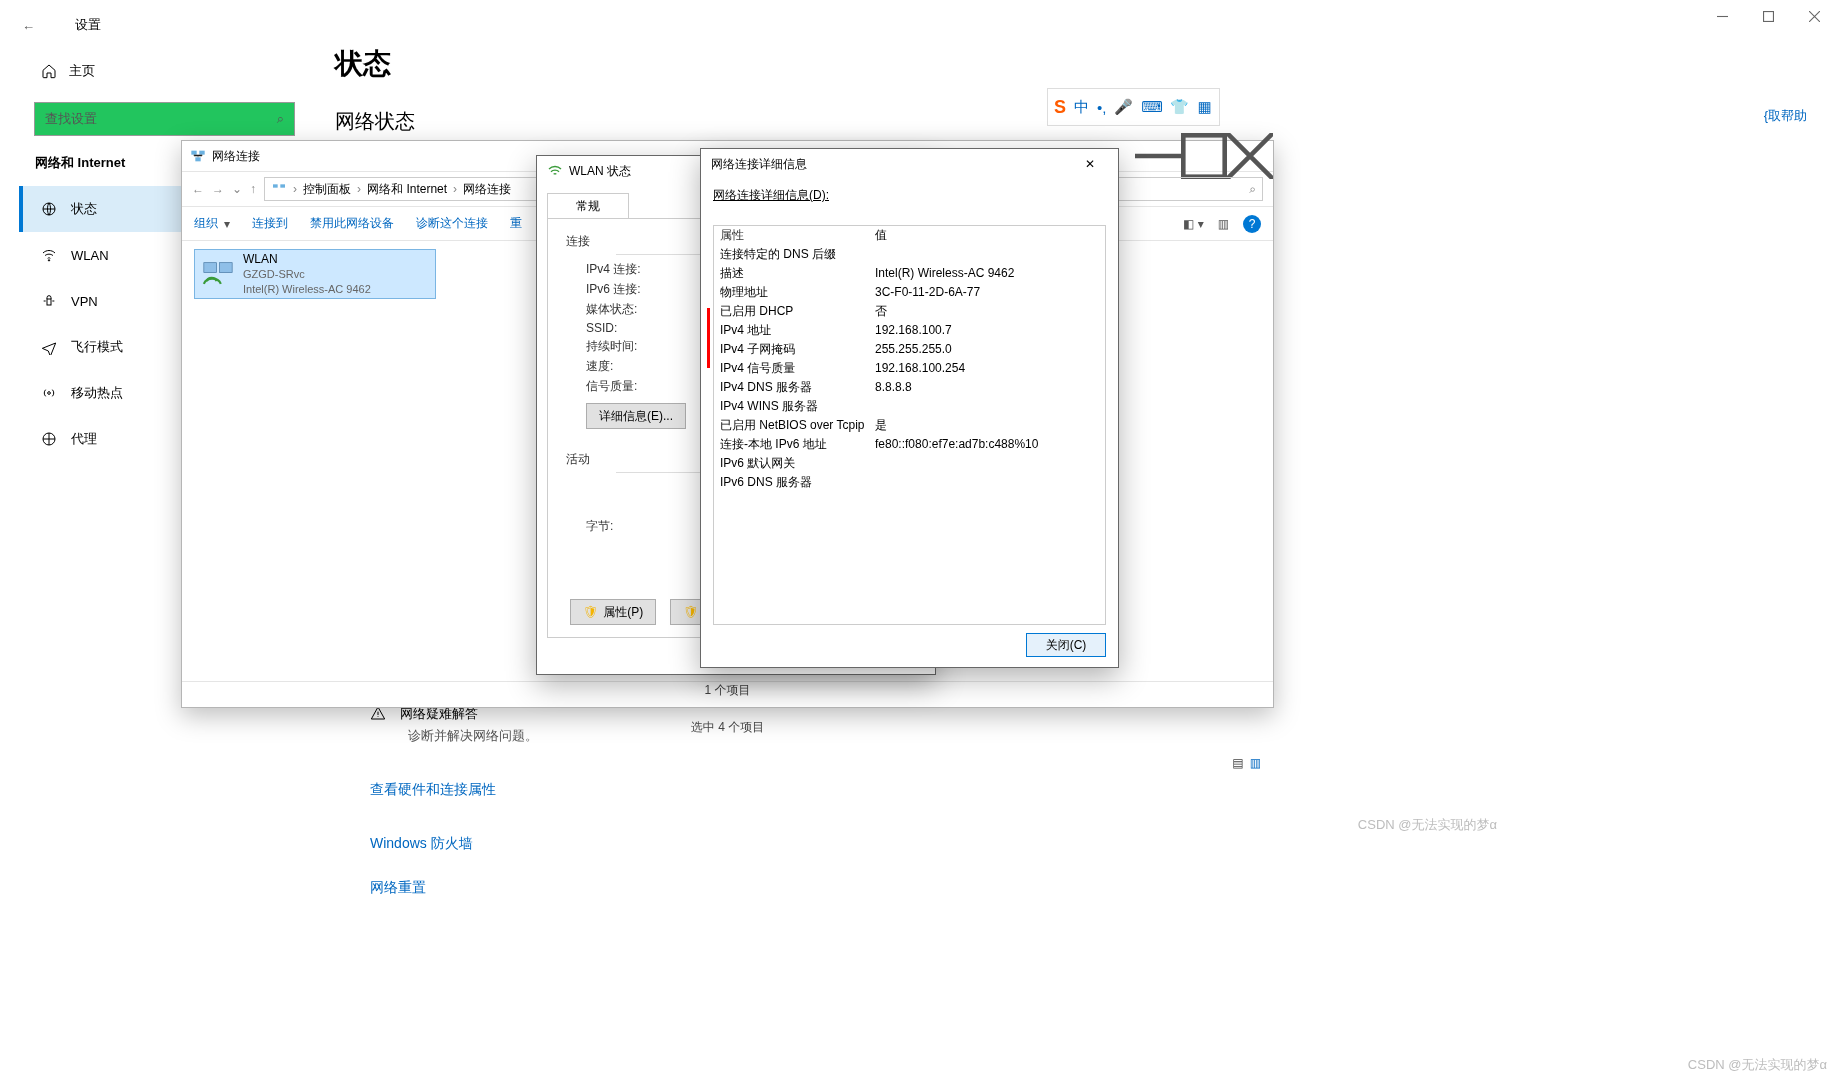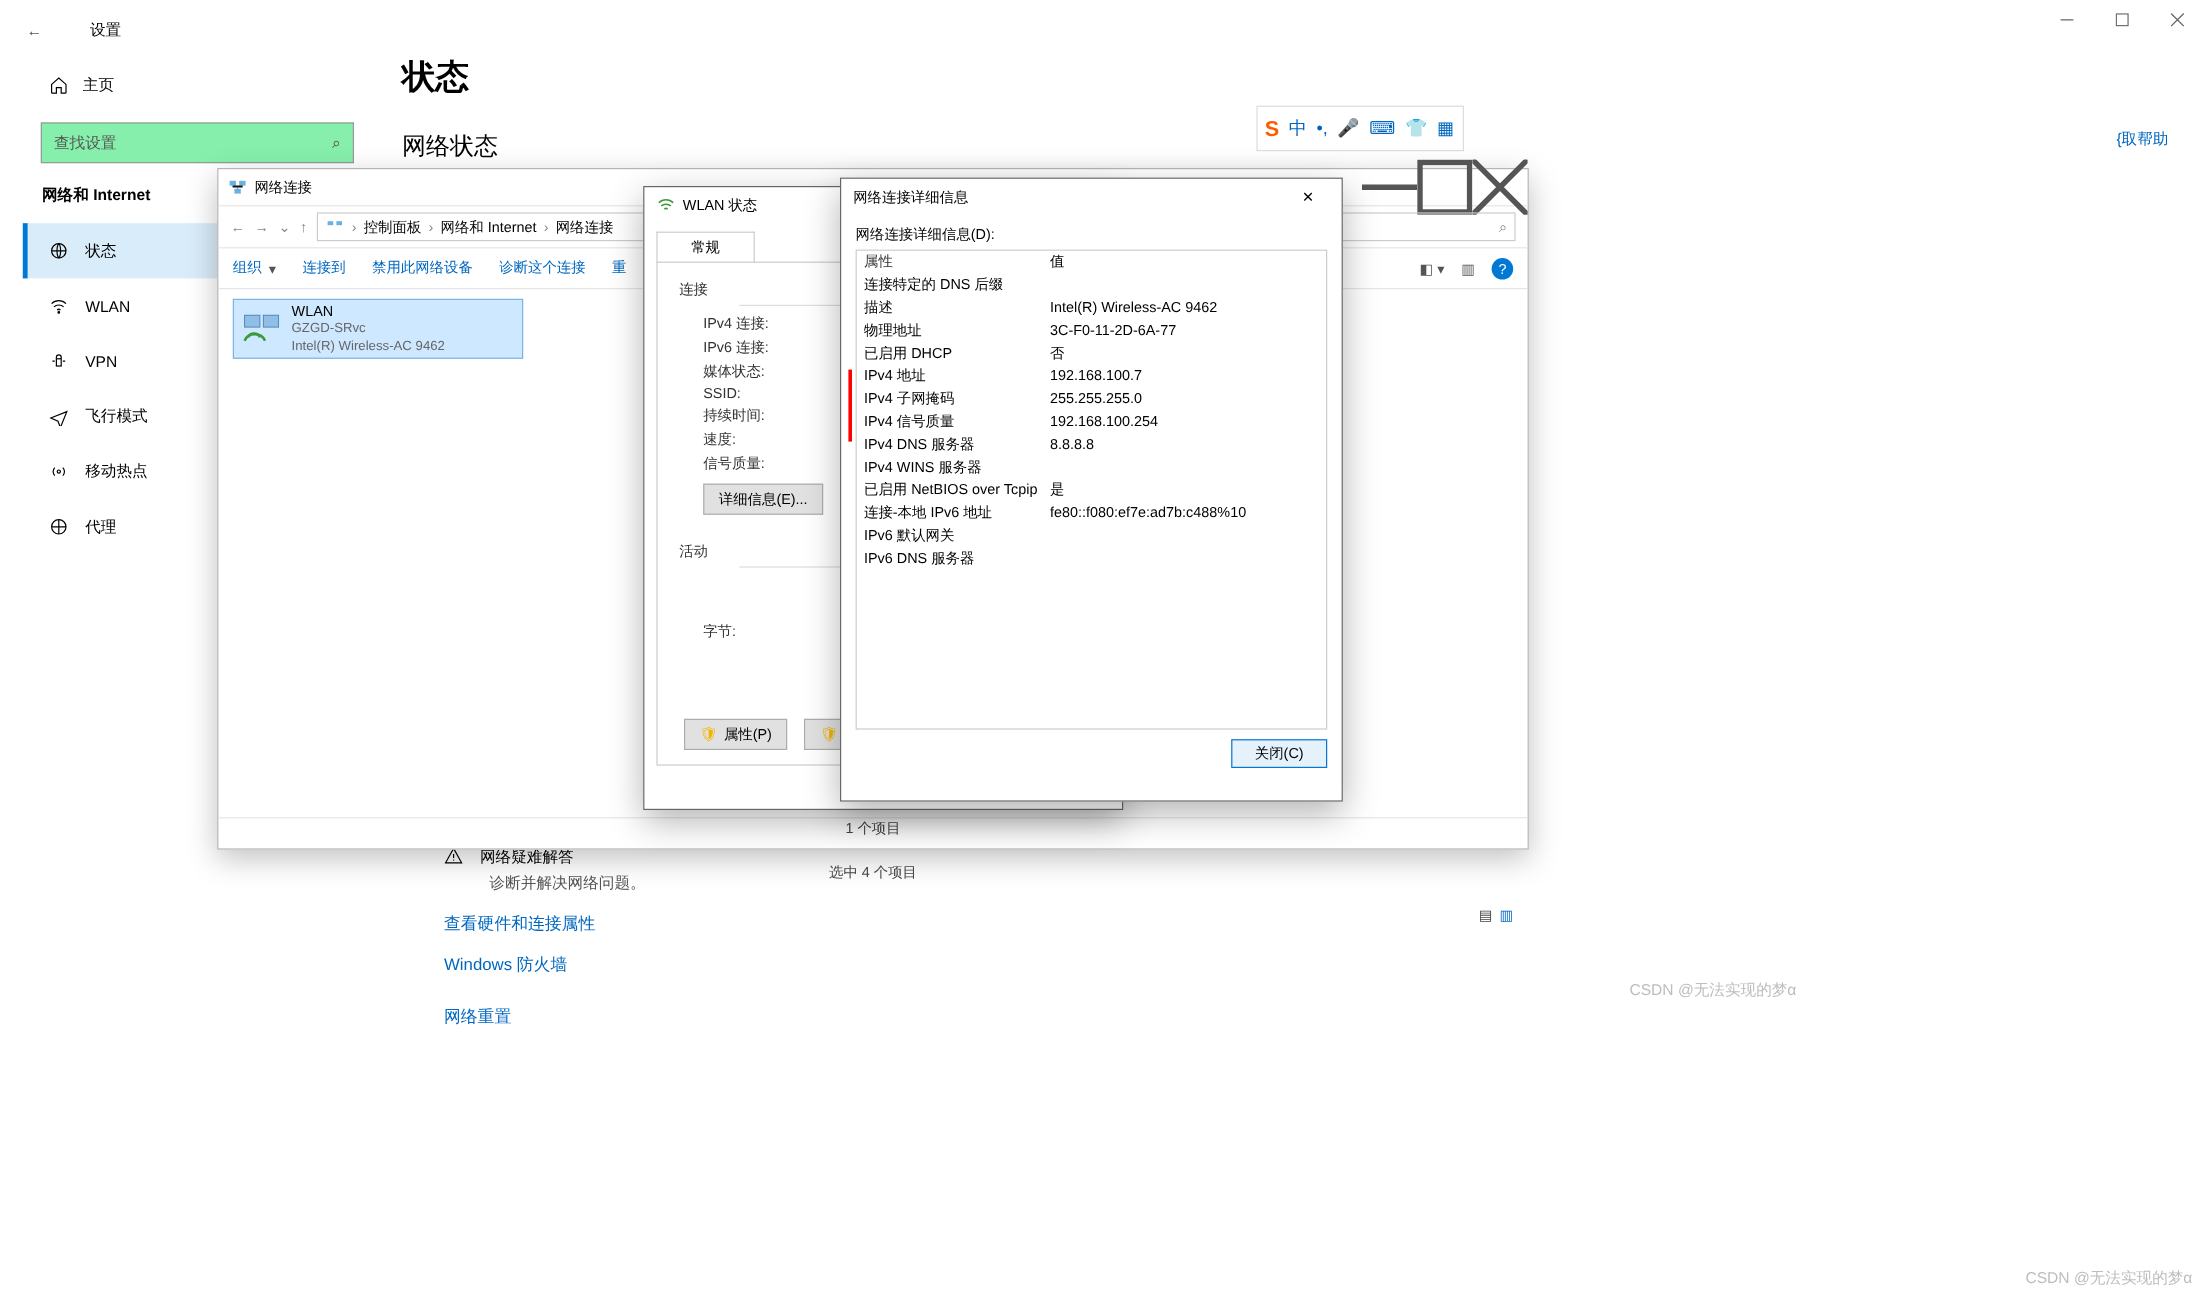--- a/index.html
+++ b/index.html
@@ -9,34 +9,34 @@
   .settings{position:absolute;inset:0;background:#fff;}
   .set-head{height:50px;display:flex;align-items:center;}
   .set-head .back{margin-left:22px;color:#555;}
   .set-title{margin-left:40px;font-size:13px;}
   .sys-btns{position:absolute;right:0;top:0;display:flex;}
   .sys-btn{width:46px;height:32px;display:flex;align-items:center;justify-content:center;color:#666;}
   .sys-btn svg{width:11px;height:11px;}
 
   .sidebar{position:absolute;left:0;top:50px;width:310px;padding-left:19px;}
   .home{display:flex;align-items:center;height:42px;padding-left:22px;gap:12px;}
-  .search-box{margin:10px 15px 18px;height:34px;border:1px solid #999;background:#86efac;display:flex;align-items:center;padding:0 10px;justify-content:space-between;color:#555;}
+  .search-box{margin:10px 15px 18px;height:34px;border:1px solid #999;background:#22c55e;display:flex;align-items:center;padding:0 10px;justify-content:space-between;color:#555;}
   .cat{padding:0 16px 14px;font-weight:600;}
   .nav-item{height:46px;display:flex;align-items:center;gap:14px;padding-left:22px;}
   .nav-item.sel{background:#d9ecf9;position:relative;}
   .nav-item.sel::before{content:"";position:absolute;left:0;top:0;bottom:0;width:4px;background:#0078d4;}
 
   .main{position:absolute;left:335px;top:45px;right:30px;}
   .main h1{font-size:28px;font-weight:600;margin-bottom:25px;}
   .sect{font-size:20px;margin-bottom:14px;}
   .help{position:absolute;right:0;top:62px;color:#0067c0;}
   .trouble{position:absolute;left:35px;top:660px;}
   .trouble .hdr{display:flex;gap:14px;}
   .trouble .sub{font-size:13px;color:#555;margin-left:38px;margin-top:4px;}
-  .link{color:#0067c0;margin-top:16px;display:block;font-size:14px;}
+  .link{color:#0067c0;margin-top:36px;display:block;font-size:14px;}
 
   
   .ime{position:absolute;left:1047px;top:88px;height:38px;width:173px;background:#fff;border:1px solid #ddd;display:flex;align-items:center;gap:8px;padding:0 6px;color:#0067c0;font-size:15px;}
   .ime .s{color:#ff5c00;font-weight:700;font-size:18px;}
 
   
   .win{position:absolute;background:#fff;border:1px solid #b5b5b5;box-shadow:0 8px 24px rgba(0,0,0,.25);}
   .explorer{left:181px;top:140px;width:1093px;height:568px;}
   .titlebar{height:30px;display:flex;align-items:center;padding-left:8px;font-size:12px;}
   .titlebar .wbtns{margin-left:auto;display:flex;}
@@ -65,21 +65,21 @@
   .row{display:flex;margin:3px 0 3px 20px;}
   .row .k{width:80px;}
   .btn{border:1px solid #adadad;background:#e1e1e1;height:26px;padding:4px 12px;font-size:12px;display:inline-flex;align-items:center;gap:5px;}
   .btn .shield{color:#f5b400;}
   .btn-row{position:absolute;left:22px;bottom:12px;display:flex;gap:14px;}
 
   
   .det-dlg{left:700px;top:148px;width:419px;height:520px;}
   .det-dlg .close{margin-left:auto;width:36px;text-align:center;}
   .det-body{padding:8px 12px 12px;font-size:12px;}
-  .det-label{margin-bottom:4px;}
+  .det-label{margin-bottom:21px;text-decoration:underline;}
   .det-list{border:1px solid #ccc;height:400px;overflow:hidden;}
   .det-row{display:flex;padding:1px 6px;line-height:17px;}
   .det-row .p{width:155px;}
   .det-row .v{flex:1;}
   .det-close{float:right;height:24px;width:80px;border:1px solid #0078d4;background:#e5f1fb;font-size:12px;margin-top:8px;}
 
   .red-mark{position:absolute;left:707px;top:308px;width:3px;height:60px;background:#ff0000;z-index:60;}
 
   .watermark{position:absolute;right:10px;bottom:6px;color:#bdbdbd;font-size:13px;}
   .wm2{position:absolute;right:340px;bottom:246px;color:#bdbdbd;font-size:13px;}

